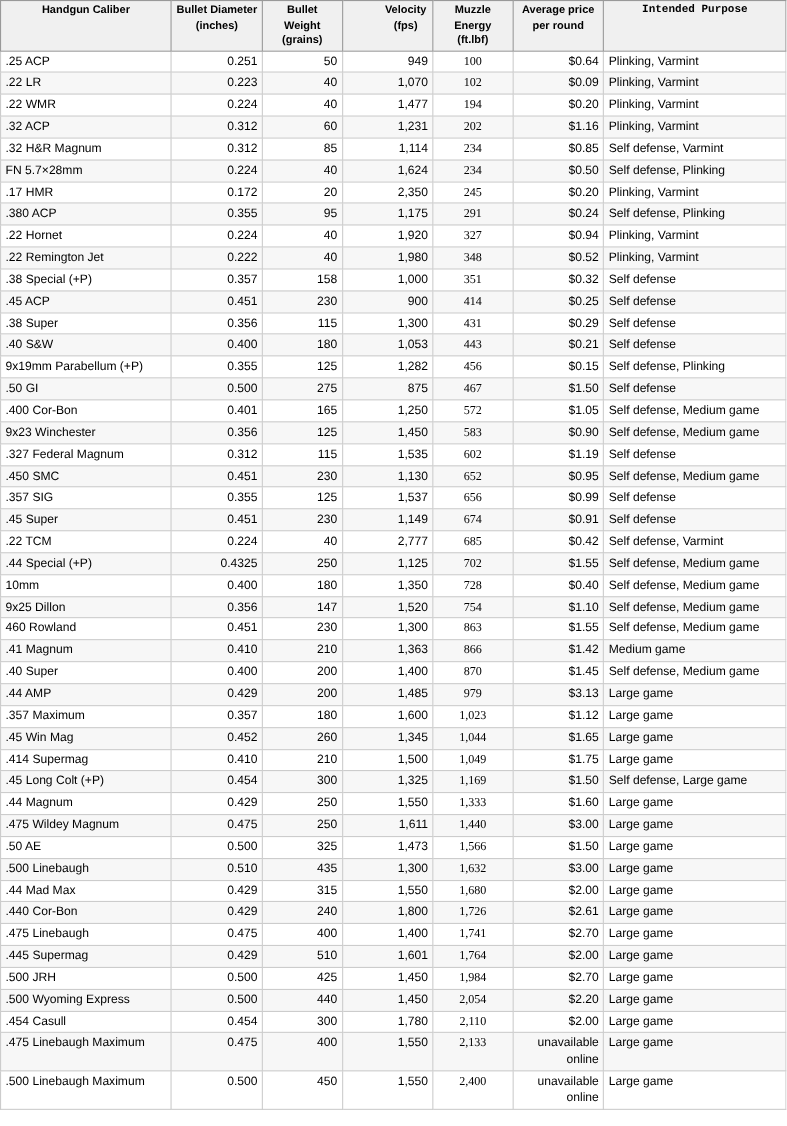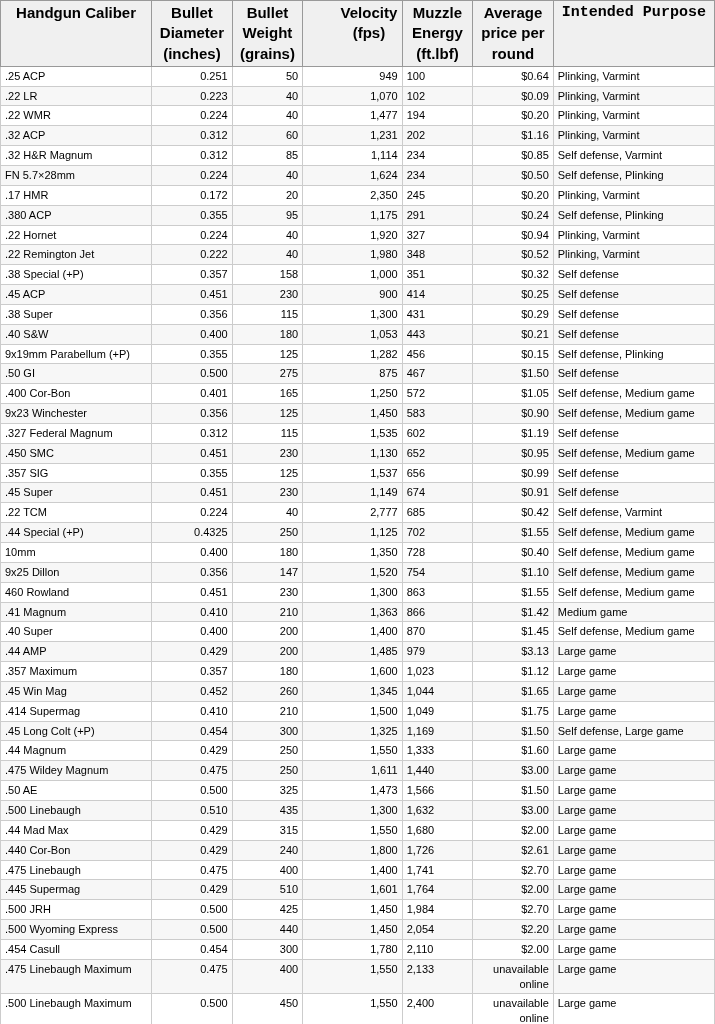--- a/index.html
+++ b/index.html
@@ -20,34 +20,34 @@
     }
     th, td {
       border: 1px solid #ccc;
       padding: 2px 4px;
       vertical-align: top;
       line-height: 1.35;
     }
     th {
       background: #f0f0f0;
       font-weight: bold;
-      font-size: 15px;
+      font-size: 10px;
       border-color: #999;
     }
     tr:nth-child(odd) td {
       background: #ffffff;
     }
     tr:nth-child(even) td {
       background: #f7f7f7;
     }
     td:nth-child(1) { width: 150px; }
     td:nth-child(2) { width: 80px; text-align: right; }
     td:nth-child(3) { width: 70px; text-align: right; }
     td:nth-child(4) { width: 60px; text-align: right; }
-    td:nth-child(5) { width: 70px; text-align: left; }
+    td:nth-child(5) { width: 70px; text-align: center; font-family: Liberation Serif, serif; }
     td:nth-child(6) { width: 80px; text-align: right; }
     td:nth-child(7) { width: 160px; }
     th:nth-child(1) { width: 150px; }
     th:nth-child(2) { width: 80px; }
     th:nth-child(3) { width: 70px; }
     th:nth-child(4) { width: 60px; padding-left: 37px; }
     th:nth-child(5) { width: 70px; }
     th:nth-child(6) { width: 80px; }
     th:nth-child(7) { width: 160px; font-family: Liberation Mono, monospace; }
   </style>

